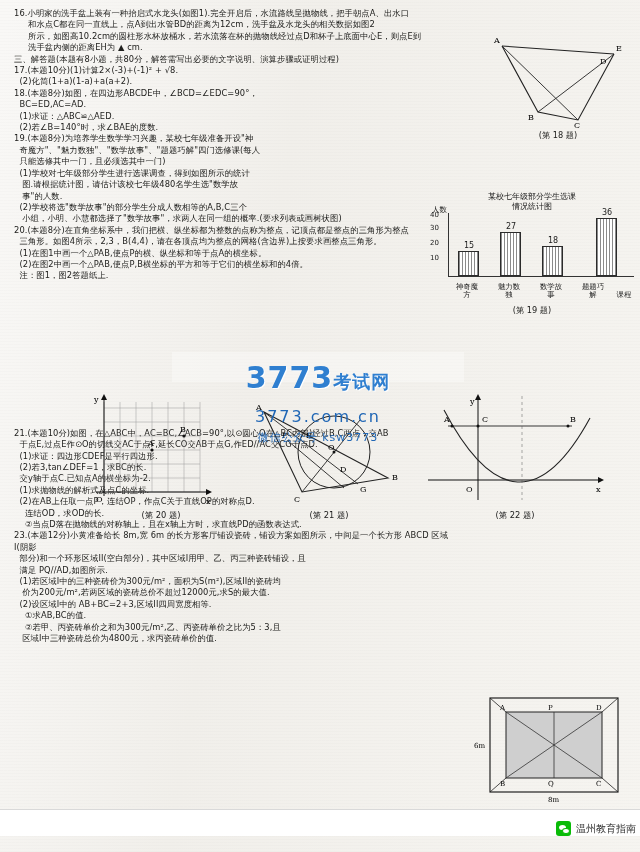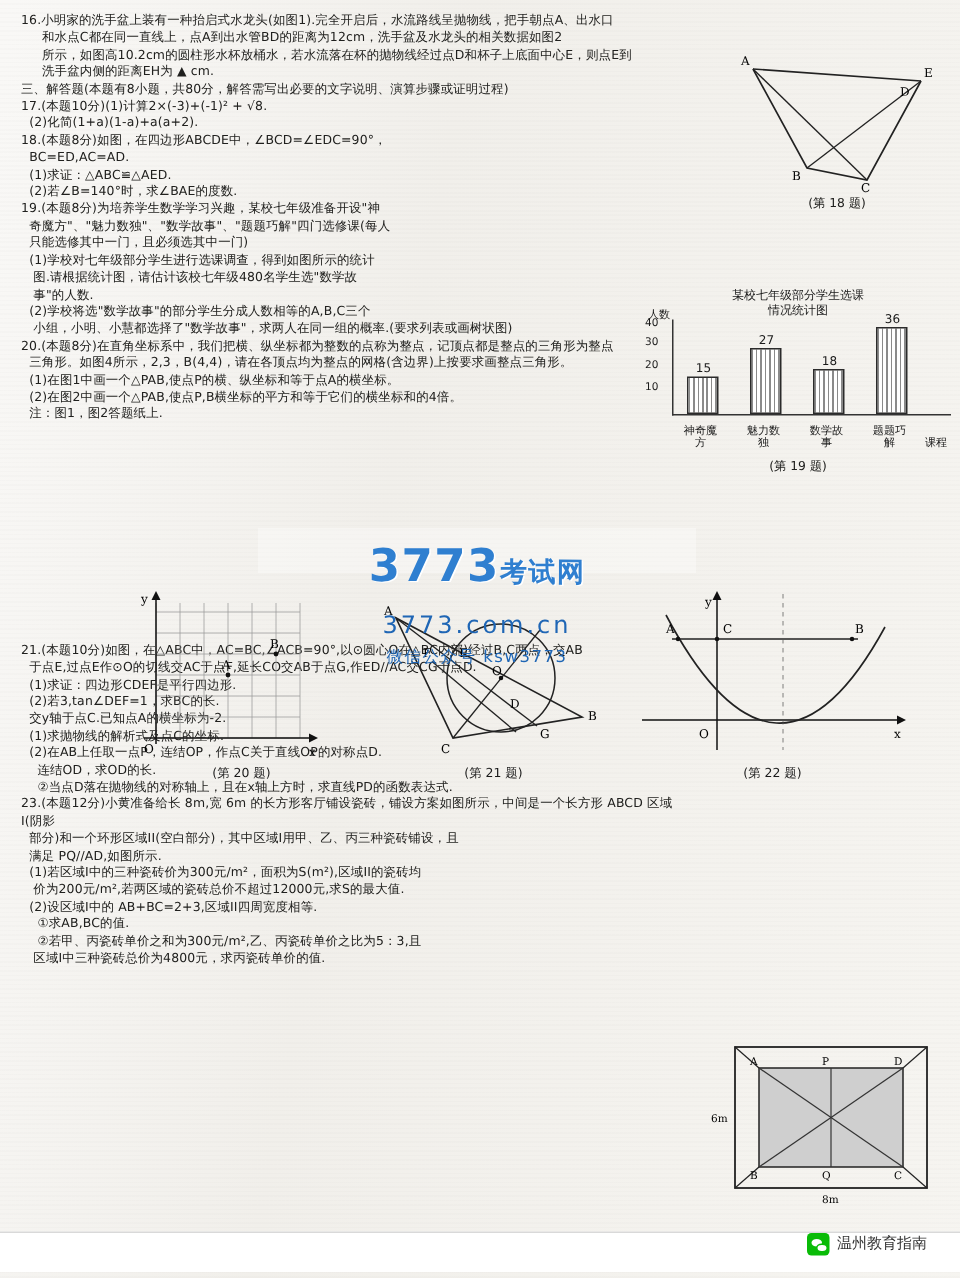--- a/index.html
+++ b/index.html
@@ -79,24 +79,24 @@
   .f20{left:0;width:150px;}
   .f21{left:162px;width:162px;}
   .f22{left:336px;width:186px;}
   .fig-label{position:absolute;top:118px;width:100%;text-align:center;font-size:8.3px;}
 
   
   .fig-23{position:absolute;right:8px;bottom:46px;width:160px;height:118px;}
 
   
   .bottom-bar{
-    position:absolute;left:0;right:0;bottom:4px;height:26px;
+    position:absolute;left:0;right:0;bottom:16px;height:26px;
     background:#ffffff;border-top:1px solid #d9d9d9;
-    display:flex;align-items:flex-start;justify-content:flex-end;
-    padding-right:22px;
+    display:flex;align-items:flex-end;justify-content:flex-end;
+    padding-right:4px;
   }
   .wx-icon{
     width:15px;height:15px;border-radius:3px;background:#09bb07;
     margin-right:5px;position:relative;
   }
   .wx-icon:before{
     content:"";position:absolute;left:3px;top:4px;width:7px;height:5px;
     border-radius:50%;background:#fff;
   }
   .wx-icon:after{
@@ -194,21 +194,21 @@
 
       <div class="bar" style="left:30px;height:23px">
         <div class="v">15</div>
       </div>
       <div class="bar" style="left:72px;height:42px">
         <div class="v">27</div>
       </div>
       <div class="bar" style="left:114px;height:28px">
         <div class="v">18</div>
       </div>
-      <div class="bar" style="left:156px;height:56px">
+      <div class="bar" style="left:168px;height:56px">
         <div class="v">36</div>
       </div>
 
       <div class="xl" style="left:26px">神奇魔方</div>
       <div class="xl" style="left:68px">魅力数独</div>
       <div class="xl" style="left:110px">数学故事</div>
       <div class="xl" style="left:152px">题题巧解</div>
       <div class="xl" style="left:184px;bottom:-12px;width:24px">课程</div>
     </div>
     <div class="fig-cap" style="margin-top:18px">(第 19 题)</div>

